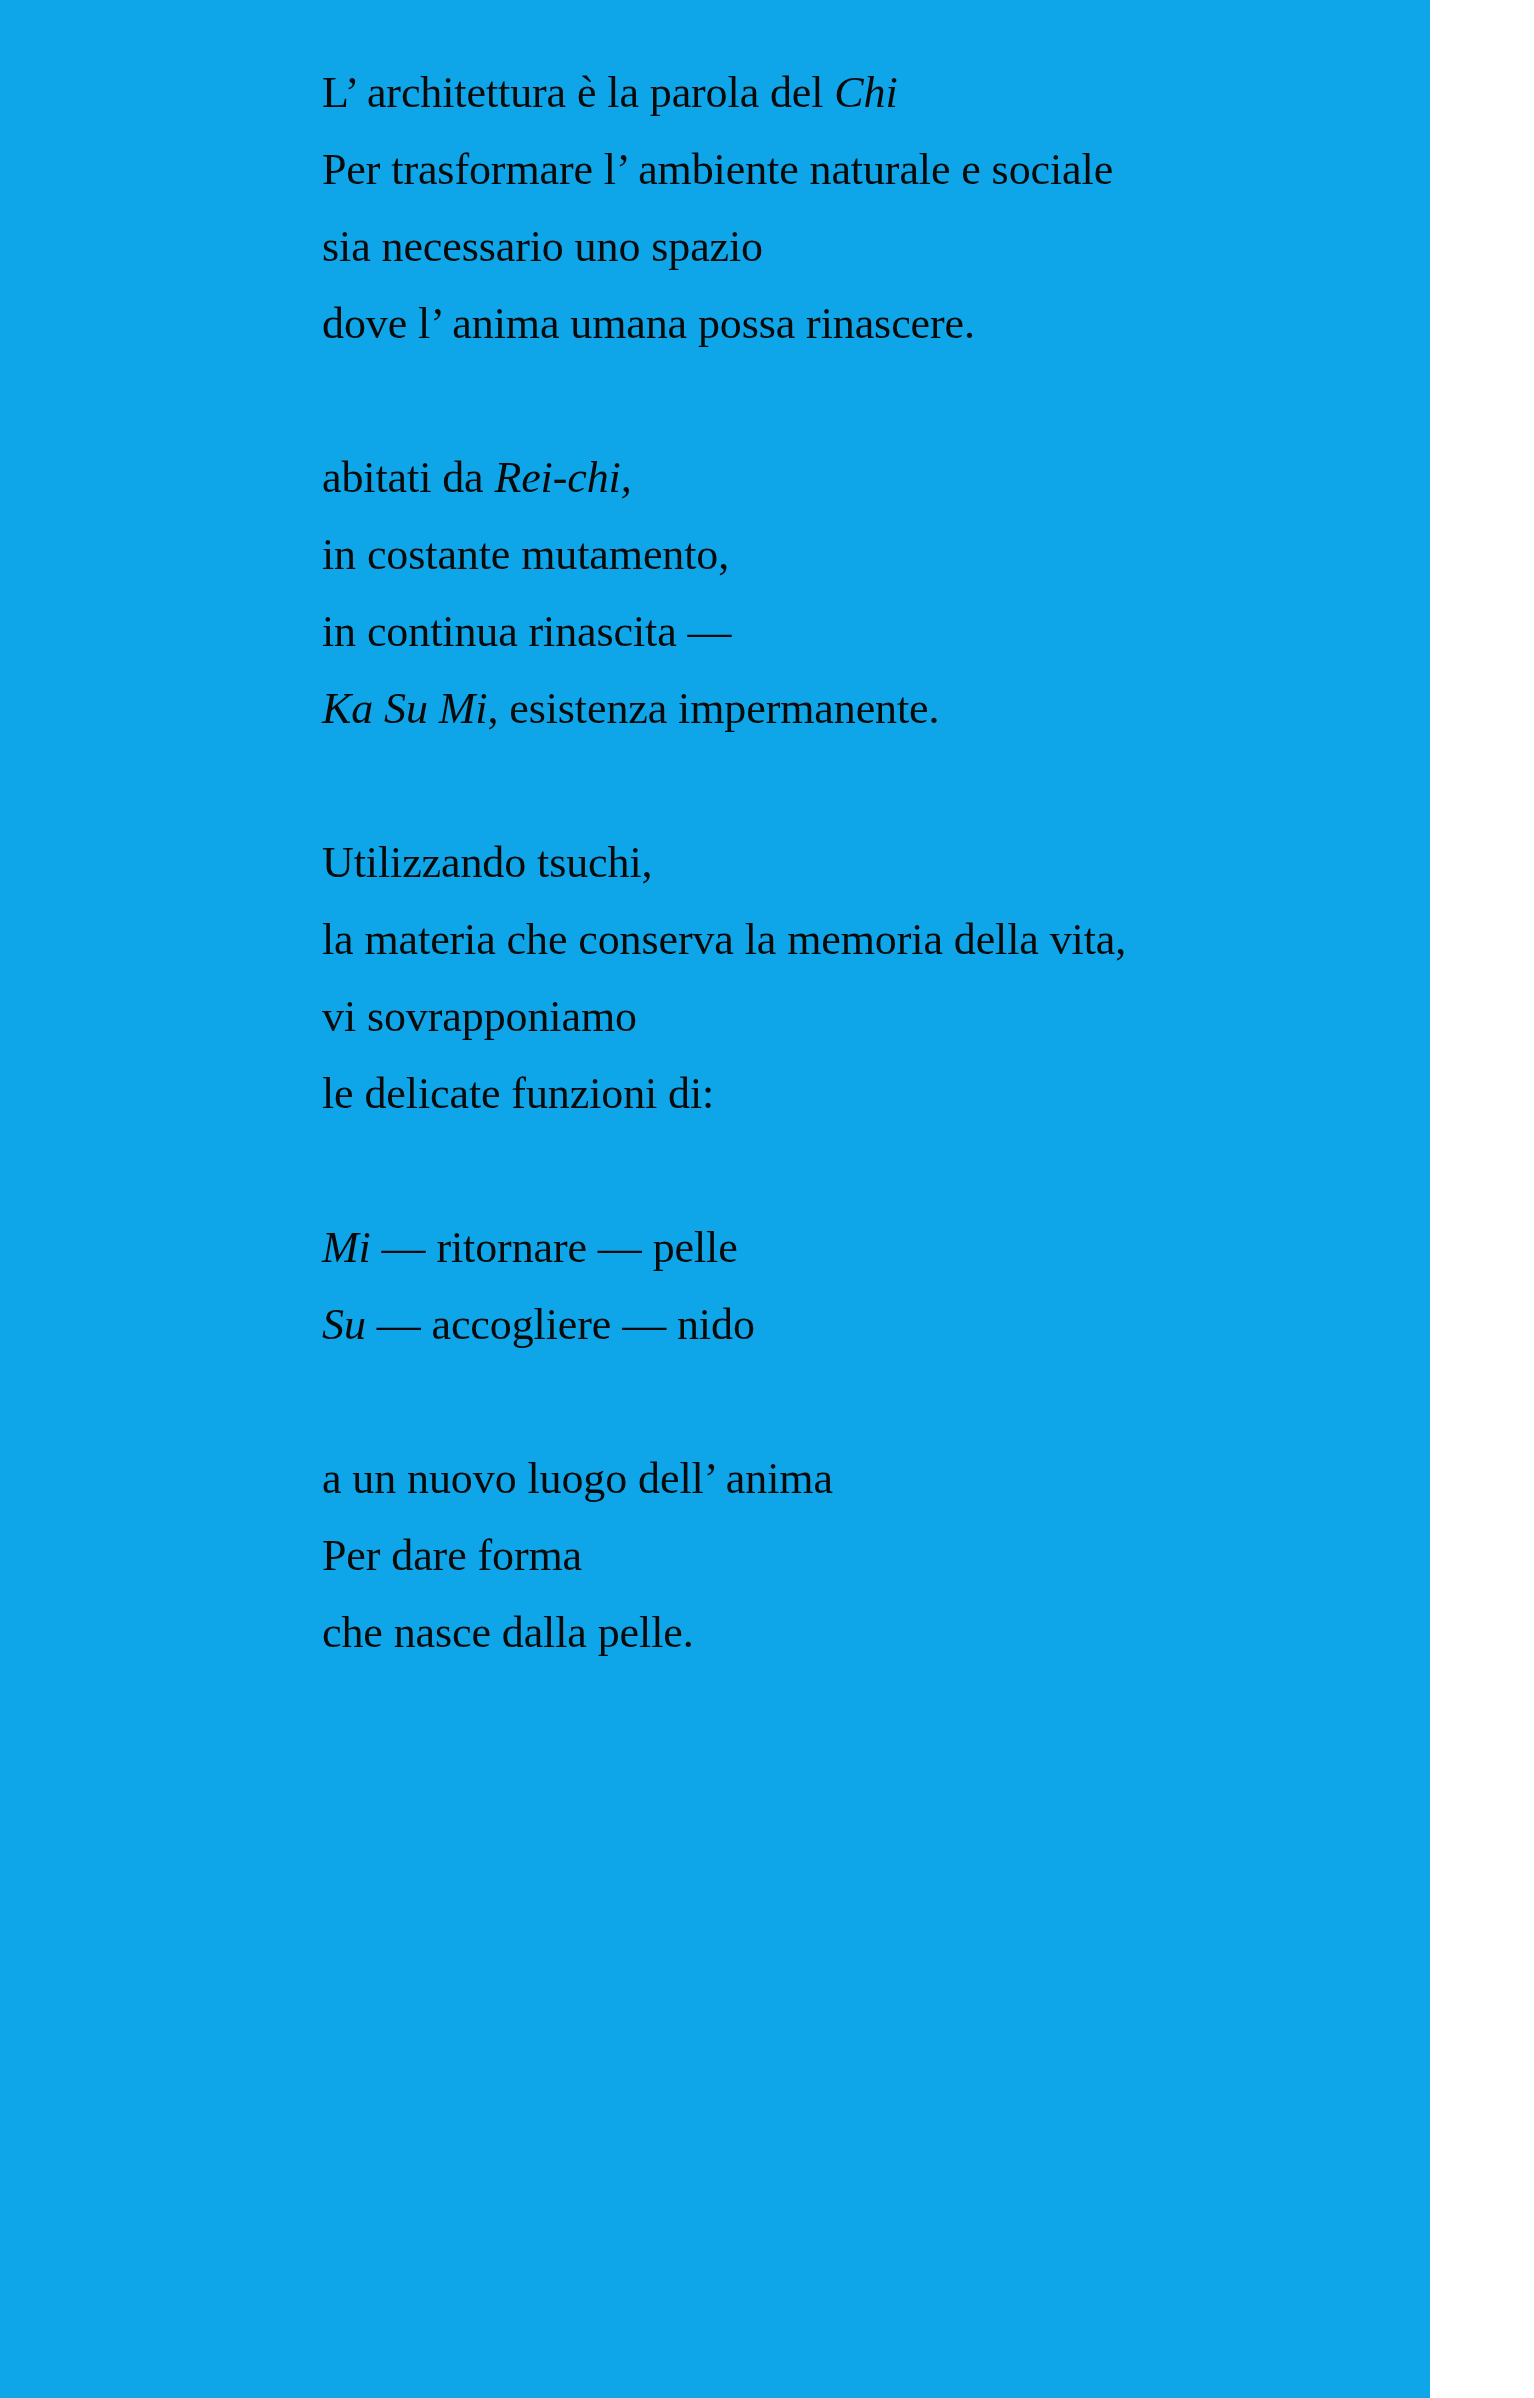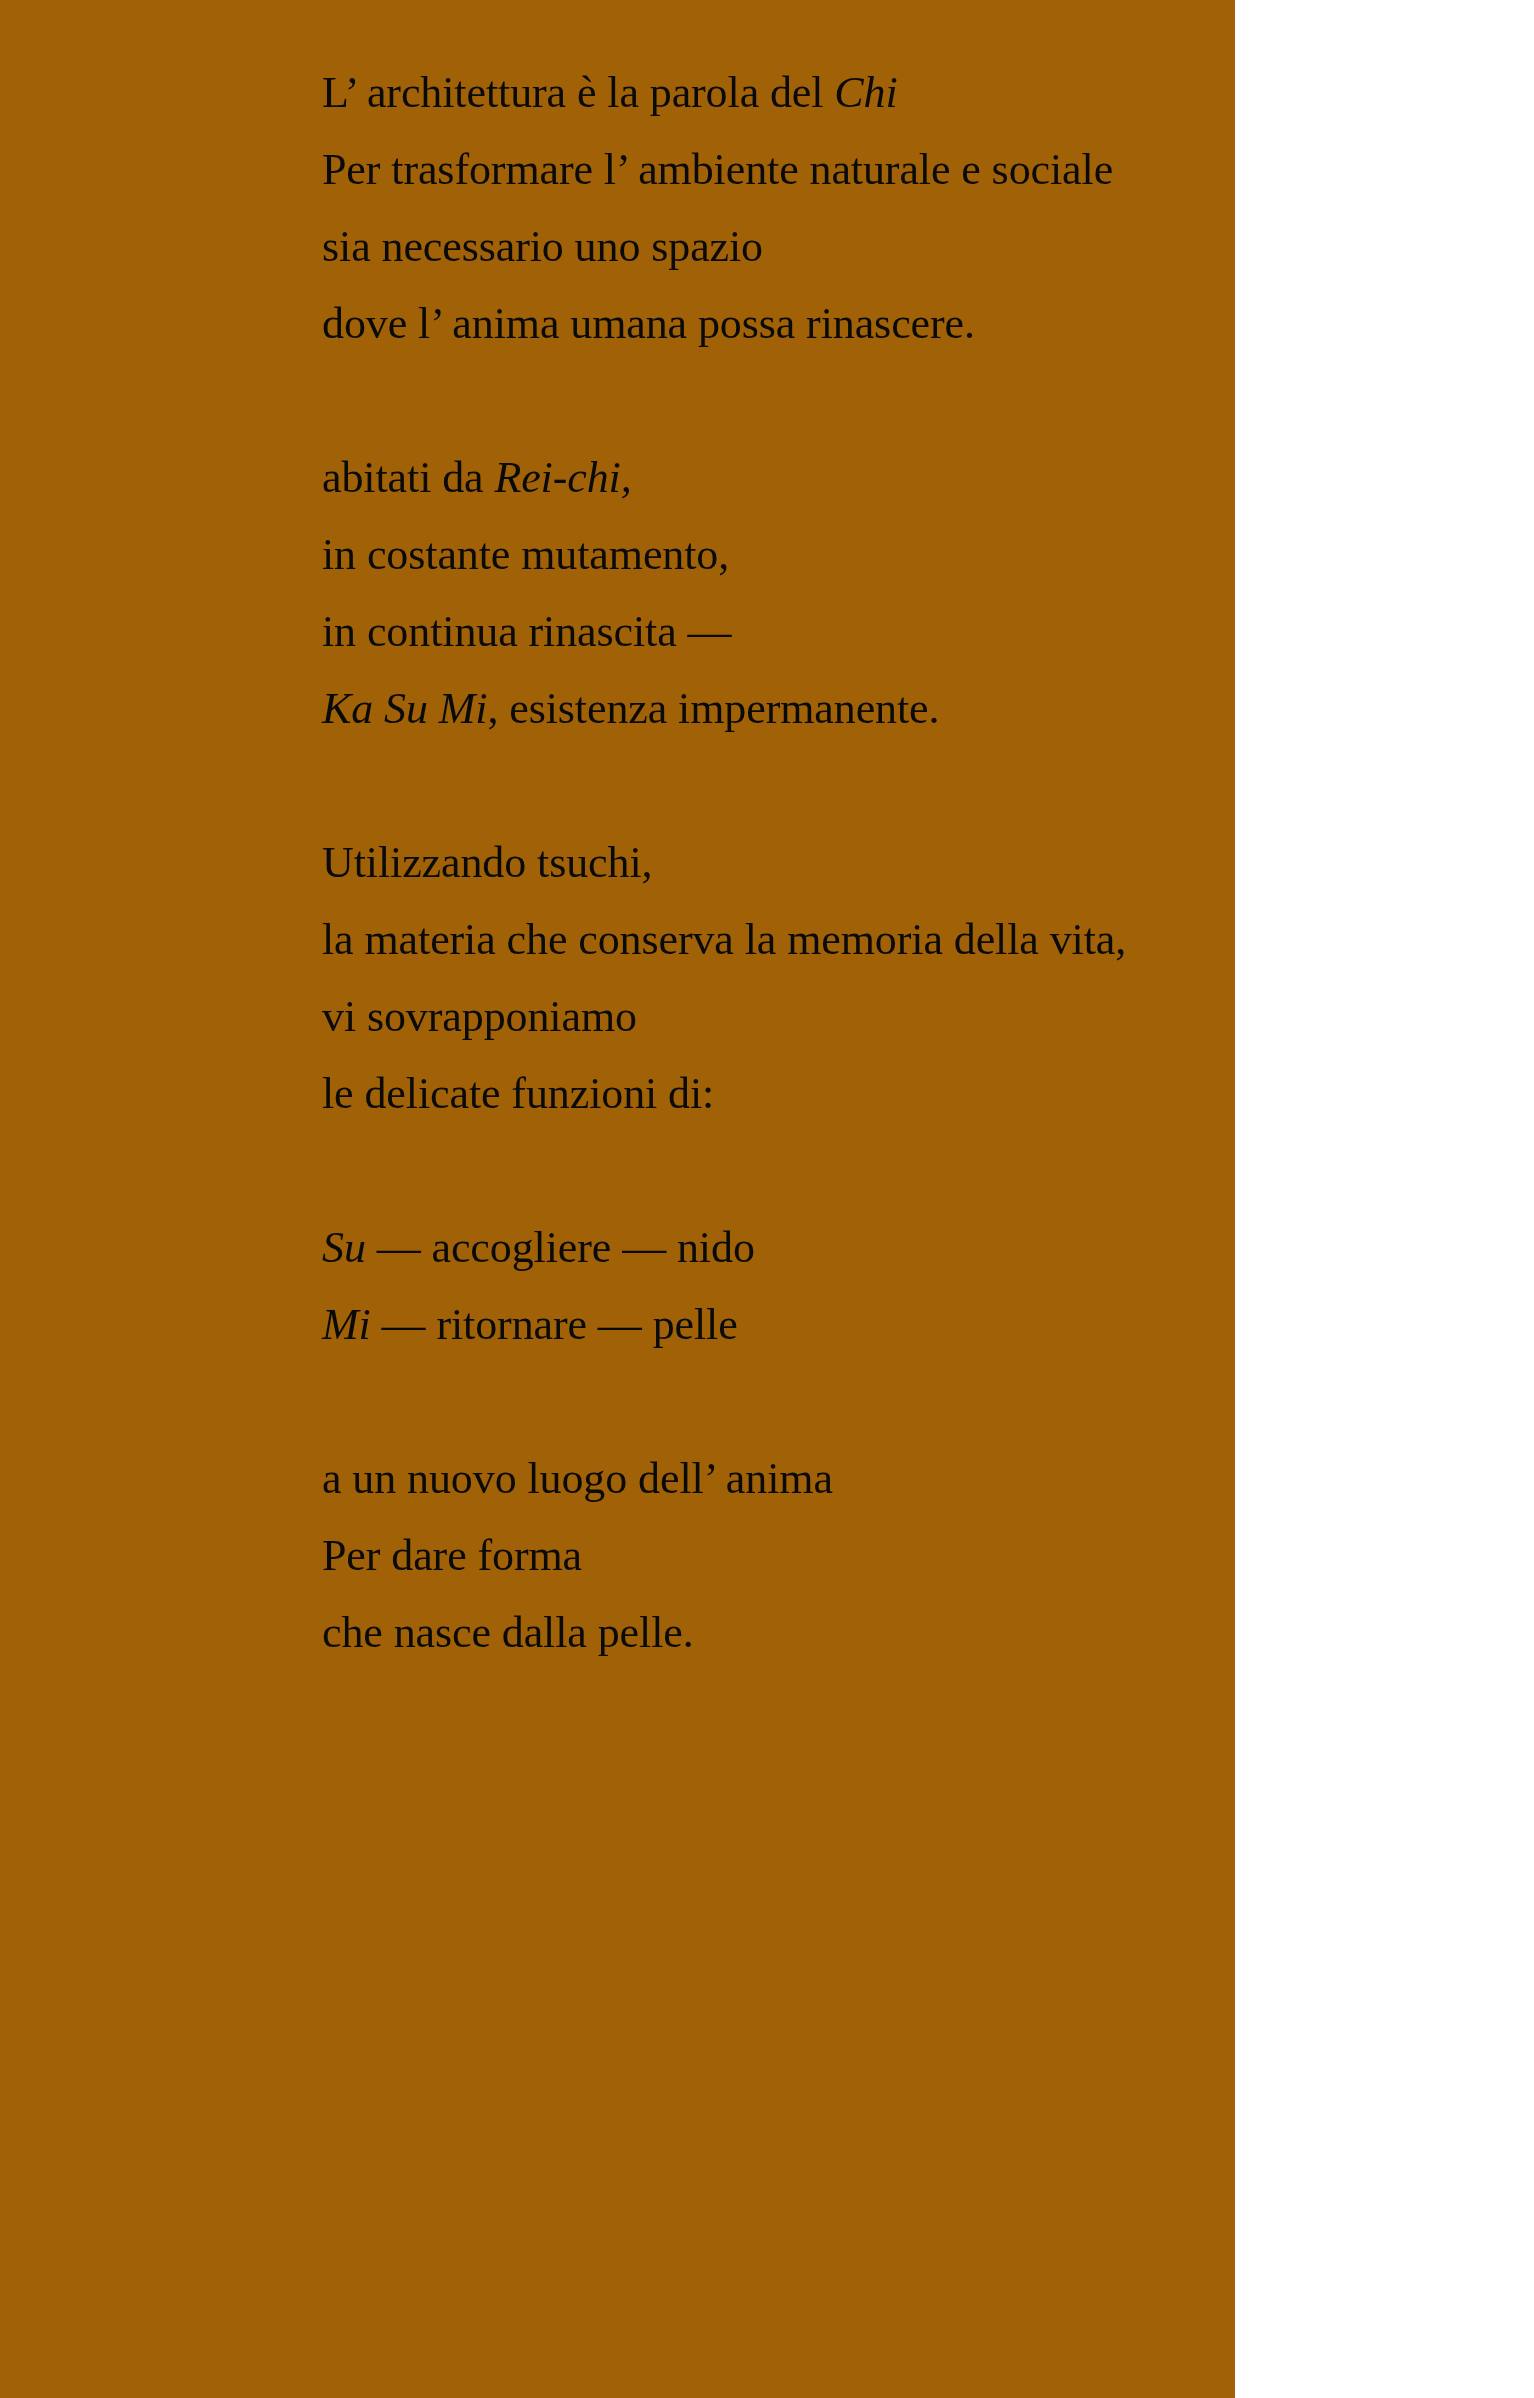--- a/index.html
+++ b/index.html
@@ -15,23 +15,23 @@
     overflow: hidden;
     font-family: "Liberation Serif", "DejaVu Serif", serif;
     color: #000000;
     -webkit-font-smoothing: antialiased;
   }
 
   .page {
     position: absolute;
     left: 0;
     top: 0;
-    width: 1235px;
+    width: 1430px;
     height: 2399px;
-    background: #a16207;
+    background: #0ea5e9;
   }
 
   .poem {
     position: absolute;
     left: 322px;
     top: 54px;
     width: 1106px;
   }
 
   .stanza {
@@ -71,22 +71,22 @@
         <div class="line"><span class="rm">in continua rinascita —</span></div>
         <div class="line"><span class="it">Ka Su Mi</span><span class="rm">, esistenza impermanente.</span></div>
       </div>
       <div class="stanza">
         <div class="line"><span class="rm">Utilizzando tsuchi,</span></div>
         <div class="line"><span class="rm">la materia che conserva la memoria della vita,</span></div>
         <div class="line"><span class="rm">vi sovrapponiamo</span></div>
         <div class="line"><span class="rm">le delicate funzioni di:</span></div>
       </div>
       <div class="stanza">
+        <div class="line"><span class="it">Mi</span><span class="rm"> — ritornare — pelle</span></div>
         <div class="line"><span class="it">Su</span><span class="rm"> — accogliere — nido</span></div>
-        <div class="line"><span class="it">Mi</span><span class="rm"> — ritornare — pelle</span></div>
       </div>
       <div class="stanza">
         <div class="line"><span class="rm">a un nuovo luogo dell’ anima</span></div>
         <div class="line"><span class="rm">Per dare forma</span></div>
         <div class="line"><span class="rm">che nasce dalla pelle.</span></div>
       </div>
     </div>
 </div>
 
 

